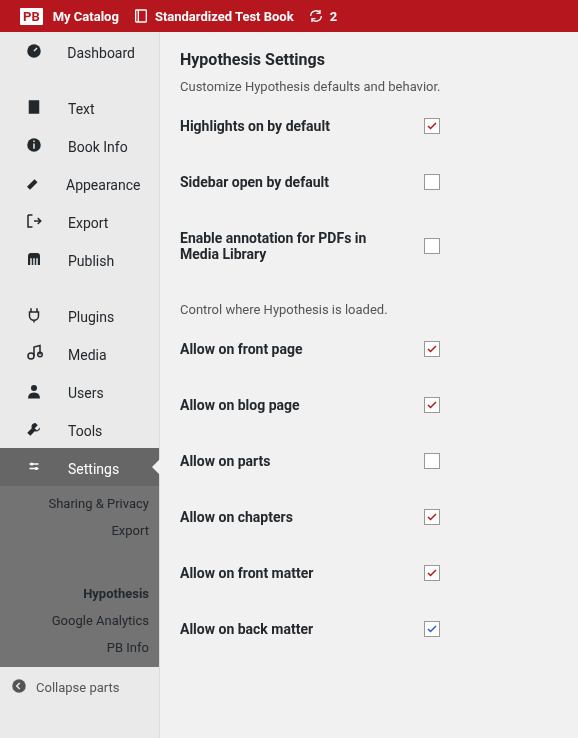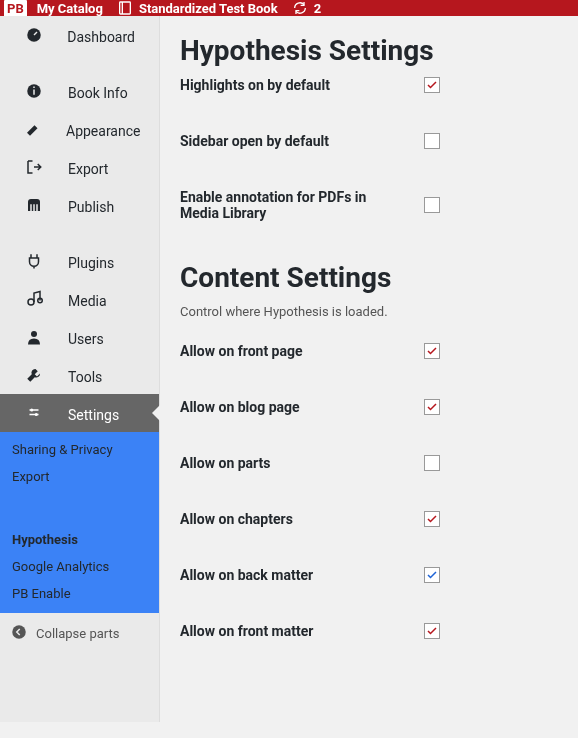--- a/index.html
+++ b/index.html
@@ -9,24 +9,24 @@
     color: #23282d;
     background: #f1f1f1;
     width: 578px;
     height: 738px;
     overflow: hidden;
   }
   
   .adminbar {
     background: #b6171e;
     color: #fff;
-    height: 16px;
-    display: flex;
-    align-items: center;
-    padding: 0 4px;
+    height: 32px;
+    display: flex;
+    align-items: center;
+    padding: 0 20px;
     font-size: 13px;
   }
   .adminbar .logo {
     background: #fff;
     color: #b6171e;
     font-weight: 700;
     font-size: 13px;
     padding: 1px 3px;
     border-radius: 1px;
     margin-right: 10px;
@@ -77,22 +77,23 @@
     right: -1px;
     top: 50%;
     margin-top: -8px;
     width: 0; height: 0;
     border-top: 8px solid transparent;
     border-bottom: 8px solid transparent;
     border-right: 8px solid #f1f1f1;
   }
   .group-sep { height: 18px; }
   .submenu {
-    background: #3b82f6;
+    background: #737373;
     padding: 4px 0 6px 0;
+    text-align: right;
   }
   .submenu-item {
     padding: 6px 10px 6px 12px;
     font-size: 13px;
     cursor: pointer;
     color: #23282d;
   }
   .submenu-item.active { font-weight: 700; margin-top: 36px; }
   .collapse {
     display: flex;
@@ -103,21 +104,21 @@
     font-size: 13px;
   }
   .collapse .mi-icon { margin-right: 8px; }
   
   .content {
     flex: 1;
     padding: 18px 20px;
     overflow-y: auto;
   }
   h2.section {
-    font-size: 28px;
+    font-size: 16px;
     font-weight: 700;
     margin-bottom: 10px;
     color: #23282d;
   }
   .desc {
     color: #555;
     font-size: 13px;
     margin-bottom: 24px;
   }
   .row {
@@ -185,20 +186,28 @@
         <svg width="18" height="18" viewBox="0 0 24 24">
             <circle cx="12" cy="12" r="9" fill="#23282d"></circle>
             <path d="M12 12 L16 8" stroke="#eaeaea" stroke-width="2"></path>
           </svg>
       </span>
       <span>Dashboard</span>
     </div>
 
     <div class="group-sep"></div>
 
+    <div class="menu-item">
+      <span class="mi-icon">
+        <svg width="18" height="18" viewBox="0 0 24 24">
+            <rect x="5" y="3" width="14" height="18" fill="#23282d"></rect>
+          </svg>
+      </span>
+      <span>Text</span>
+    </div>
 
     <div class="menu-item">
       <span class="mi-icon">
         <svg width="18" height="18" viewBox="0 0 24 24">
             <circle cx="12" cy="12" r="9" fill="#23282d"></circle>
             <rect x="11" y="10" width="2" height="7" fill="#eaeaea"></rect>
             <rect x="11" y="6" width="2" height="2" fill="#eaeaea"></rect>
           </svg>
       </span>
       <span>Book Info</span>
@@ -284,38 +293,39 @@
           </svg>
       </span>
       <span>Settings</span>
     </div>
 
     <div class="submenu">
       <div class="submenu-item">Sharing &amp; Privacy</div>
       <div class="submenu-item">Export</div>
       <div class="submenu-item active">Hypothesis</div>
       <div class="submenu-item">Google Analytics</div>
-      <div class="submenu-item">PB Enable</div>
+      <div class="submenu-item">PB Info</div>
     </div>
 
     <div class="collapse">
       <span class="mi-icon">
         <svg width="18" height="18" viewBox="0 0 24 24">
             <circle cx="12" cy="12" r="9" fill="#555"></circle>
             <path d="M13 8l-4 4 4 4" stroke="#eaeaea" stroke-width="2" fill="none"></path>
           </svg>
       </span>
       <span>Collapse parts</span>
     </div>
 
   </nav>
 
   <main class="content">
 
     <h2 class="section">Hypothesis Settings</h2>
+    <p class="desc">Customize Hypothesis defaults and behavior.</p>
 
     <div class="row">
       <span class="label">Highlights on by default</span>
       <span class="cb checked">
         <svg width="12" height="12" viewBox="0 0 24 24">
             <path d="M4 12l5 5L20 6" stroke="#b6171e" stroke-width="3" fill="none"></path>
           </svg>
       </span>
     </div>
 
@@ -326,21 +336,20 @@
       </span>
     </div>
 
     <div class="row">
       <span class="label">Enable annotation for PDFs in Media Library</span>
       <span class="cb">
         
       </span>
     </div>
 
-    <h2 class="section">Content Settings</h2>
     <p class="desc">Control where Hypothesis is loaded.</p>
 
     <div class="row">
       <span class="label">Allow on front page</span>
       <span class="cb checked">
         <svg width="12" height="12" viewBox="0 0 24 24">
             <path d="M4 12l5 5L20 6" stroke="#b6171e" stroke-width="3" fill="none"></path>
           </svg>
       </span>
     </div>
@@ -364,31 +373,31 @@
     <div class="row">
       <span class="label">Allow on chapters</span>
       <span class="cb checked">
         <svg width="12" height="12" viewBox="0 0 24 24">
             <path d="M4 12l5 5L20 6" stroke="#b6171e" stroke-width="3" fill="none"></path>
           </svg>
       </span>
     </div>
 
     <div class="row">
+      <span class="label">Allow on front matter</span>
+      <span class="cb checked">
+        <svg width="12" height="12" viewBox="0 0 24 24">
+            <path d="M4 12l5 5L20 6" stroke="#b6171e" stroke-width="3" fill="none"></path>
+          </svg>
+      </span>
+    </div>
+
+    <div class="row">
       <span class="label">Allow on back matter</span>
       <span class="cb checked checked-blue">
         <svg width="12" height="12" viewBox="0 0 24 24">
             <path d="M4 12l5 5L20 6" stroke="#1e63d6" stroke-width="3" fill="none"></path>
           </svg>
       </span>
     </div>
 
-    <div class="row">
-      <span class="label">Allow on front matter</span>
-      <span class="cb checked">
-        <svg width="12" height="12" viewBox="0 0 24 24">
-            <path d="M4 12l5 5L20 6" stroke="#b6171e" stroke-width="3" fill="none"></path>
-          </svg>
-      </span>
-    </div>
-
   </main>
 </div>
 
 </body></html>

